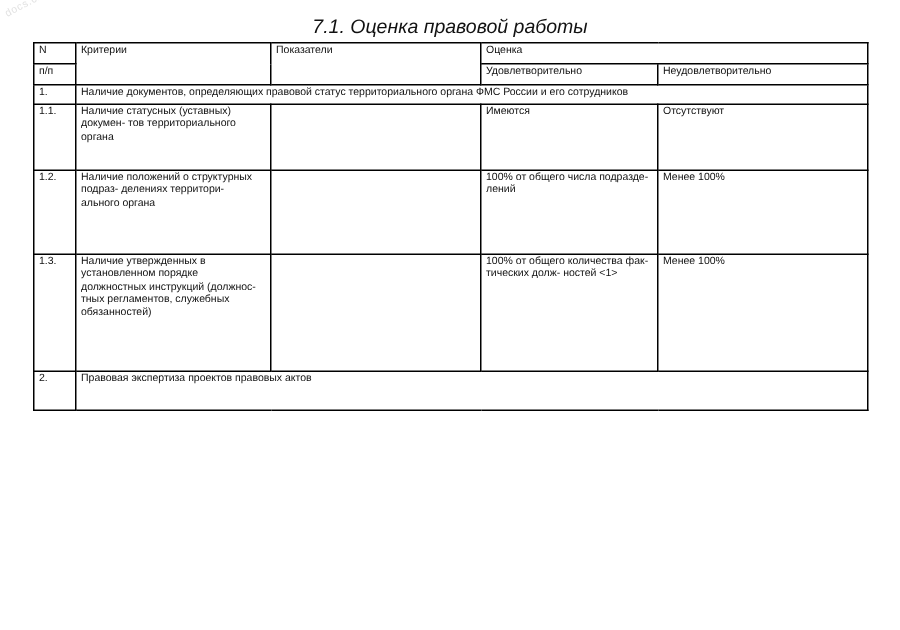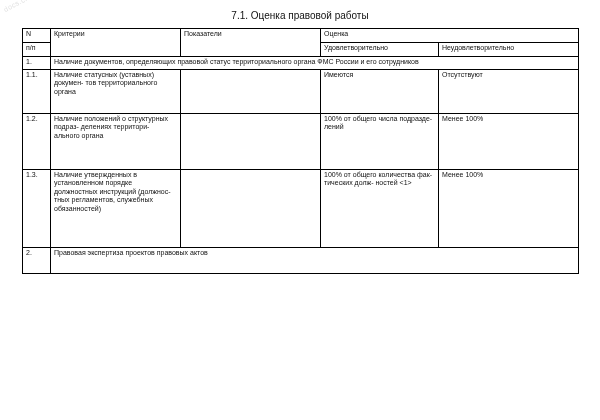--- a/index.html
+++ b/index.html
@@ -34,22 +34,23 @@
     user-select: none;
     line-height: 9px;
     white-space: nowrap;
   }
   .doc-title {
     position: absolute;
     left: 0;
     top: 10px;
     width: 600px;
     text-align: center;
-    font-size: 10px;
+    font-size: 13px;
     color: #111;
+    font-style: italic;
   }
   table.grid {
     position: absolute;
     left: 22px;
     top: 28px;
     width: 556px;
     border-collapse: collapse;
     table-layout: fixed;
     font-size: 7px;
     color: #111;

